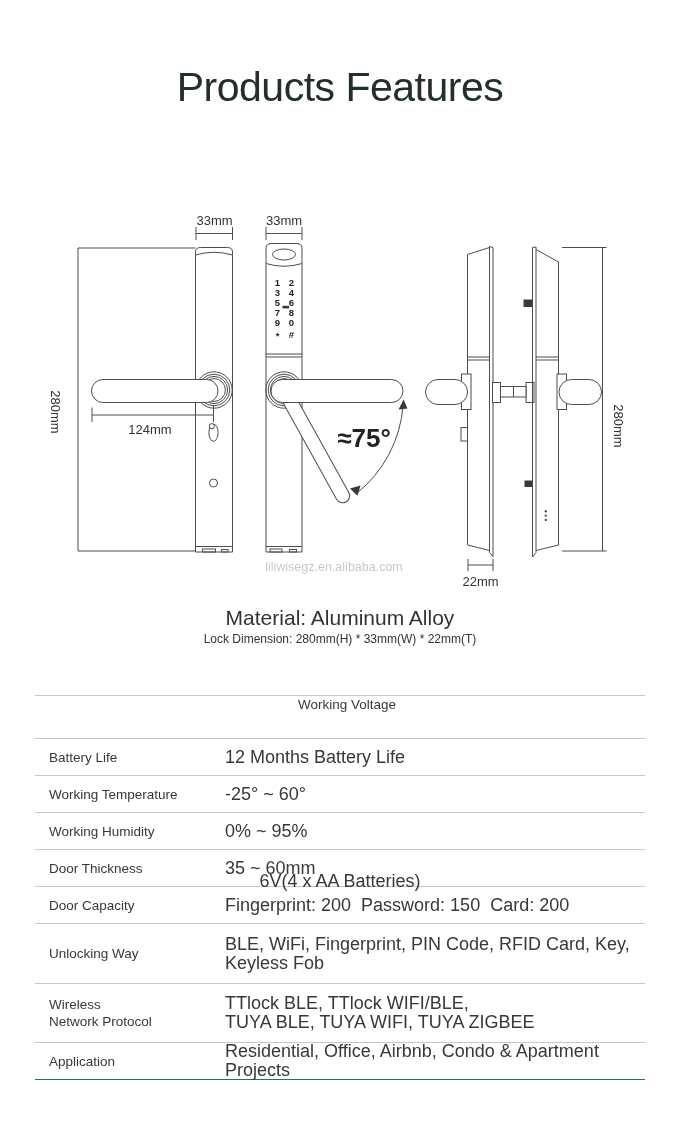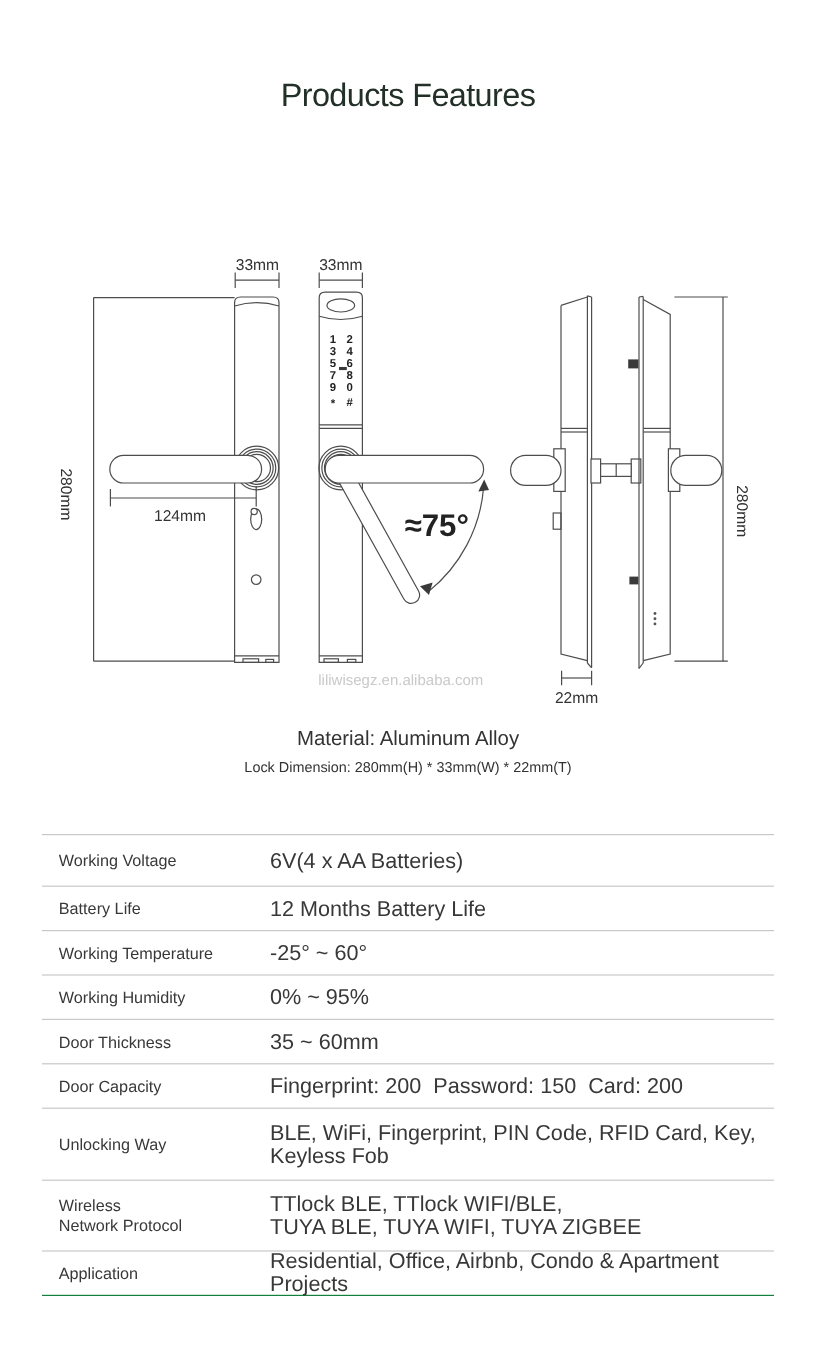--- a/index.html
+++ b/index.html
@@ -1,35 +1,35 @@
 <!DOCTYPE html>
 <html><head>
 <meta charset="utf-8">
 <style>
   html,body{margin:0;padding:0;background:#fff;}
   .page{position:relative;width:680px;height:1135px;background:#ffffff;
         font-family:"Liberation Sans",sans-serif;overflow:hidden;}
   .title{position:absolute;top:64px;left:0;width:100%;text-align:center;
-         font-size:27px;letter-spacing:-0.5px;color:#233028;}
+         font-size:41px;letter-spacing:-0.5px;color:#233028;}
   svg.diagram{position:absolute;top:0;left:0;}
   .ln{stroke:#4d4d4d;stroke-width:1;fill:none;}
   .lnf{stroke:#4d4d4d;stroke-width:1;fill:#ffffff;}
   .solid{fill:#3a3a3a;stroke:none;}
   .dot{fill:#555;stroke:none;}
   .dtext{font-size:13px;fill:#333;}
   .ktext{font-size:9.5px;font-weight:bold;fill:#222;}
   .angle{font-size:26px;font-weight:600;fill:#222;}
   .wm{font-size:12.5px;fill:#c9c9c9;}
   .sub{position:absolute;left:0;width:100%;text-align:center;color:#333;}
-  .sub-material{top:606px;font-size:17px;}
+  .sub-material{top:606px;font-size:21px;}
   .sub-dimension{top:632px;font-size:12px;}
   .specs{position:absolute;left:35px;top:695px;width:610px;color:#383838;}
   .spec-row{display:flex;align-items:center;border-top:1px solid #c8c8c8;box-sizing:border-box;}
   .spec-row.last{border-bottom:1px solid #15803d;}
-  .h43{height:43px;}.h37{height:37px;justify-content:center;}.h60{height:60px;}.h59{height:59px;}.h38{height:38px;}
+  .h43{height:43px;flex-direction:column;}.h37{height:37px;justify-content:center;}.h60{height:60px;}.h59{height:59px;}.h38{height:38px;}
   .spec-label{flex:0 0 176px;padding-left:14px;font-size:13.5px;line-height:17px;white-space:pre-wrap;}
   .spec-value{flex:1;font-size:18px;line-height:19px;white-space:pre-wrap;}
 </style>
 </head>
 <body>
 
 <div class="page">
 
   <div class="title">Products Features</div>
 

